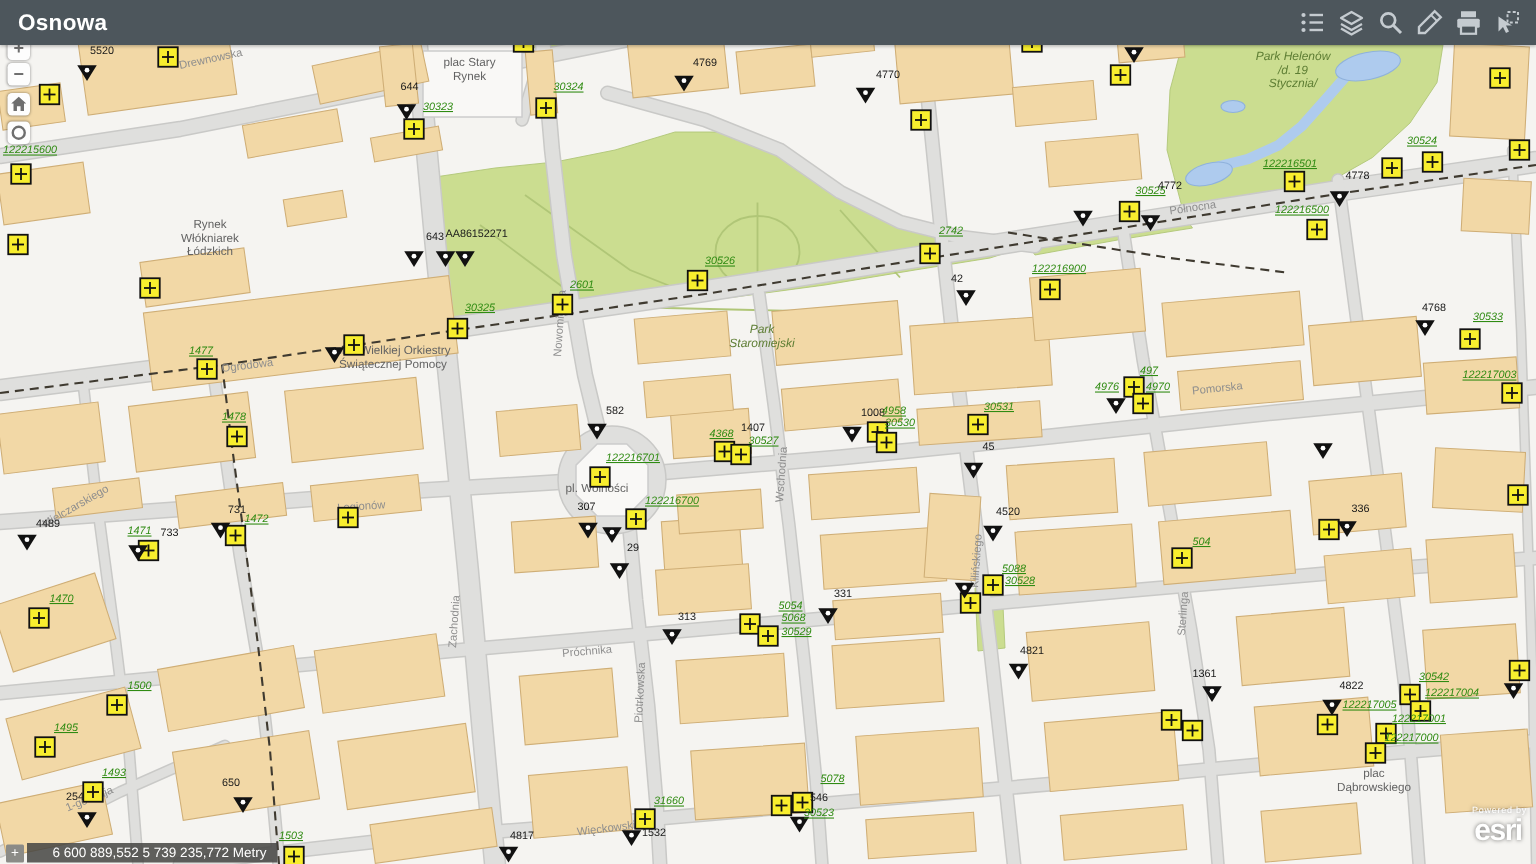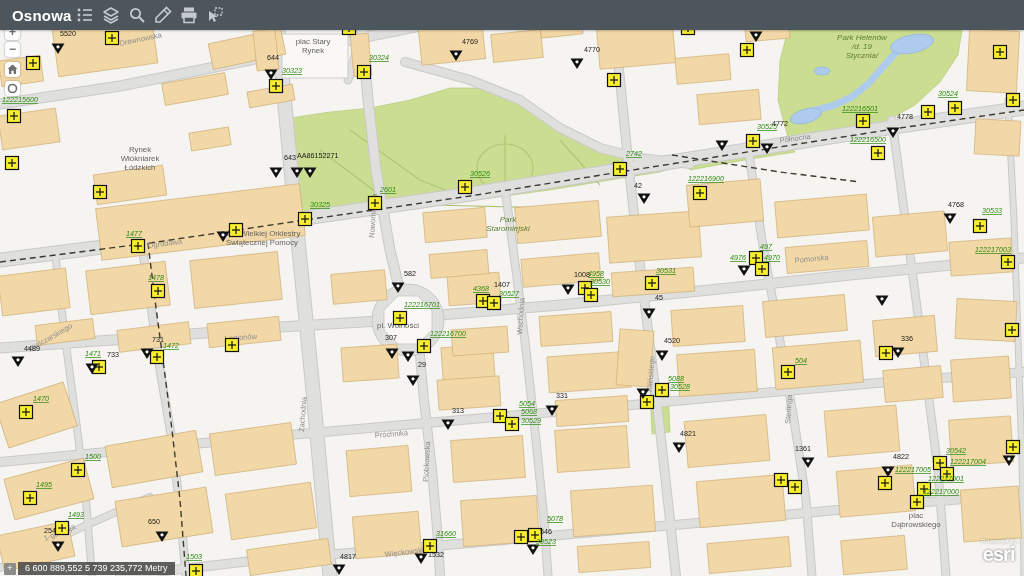--- a/index.html
+++ b/index.html
@@ -1,41 +1,41 @@
 <!DOCTYPE html>
 <html><head>
 <meta charset="utf-8">
 <style>
   html,body{margin:0;padding:0;background:#222;}
   .app{position:relative;width:1024px;height:576px;overflow:hidden;
        font-family:"Liberation Sans", sans-serif;background:#f5f4f1;}
   svg#map{position:absolute;left:0;top:0;}
   
   .hdr{position:absolute;left:0;top:0;width:1024px;height:30px;background:#4d565c;
-       display:flex;align-items:center;z-index:30;
+       display:flex;align-items:center;justify-content:space-between;z-index:30;
        box-shadow:0 1px 2px rgba(0,0,0,.25);}
   .hdr .title{color:#fff;font-size:15px;font-weight:bold;margin-left:12px;letter-spacing:.2px;}
   .tools{display:flex;align-items:center;margin-right:6px;}
   .tbtn{width:26px;height:26px;display:flex;align-items:center;justify-content:center;cursor:pointer;}
   .tbtn svg{display:block;}
   
   .ctrl{position:absolute;left:5px;z-index:20;width:15px;height:15px;background:#fdfdfd;
         border-radius:3px;box-shadow:0 0 2px rgba(0,0,0,.45);color:#6e6e6e;
         font-size:12px;font-weight:bold;line-height:14px;text-align:center;cursor:pointer;user-select:none;}
   #zin{top:25px;} #zout{top:42px;} #home{top:62px;} #extent{top:81px;}
   #home svg,#extent svg{display:block;margin:2px auto 0;}
   
   .scale{position:absolute;left:60px;top:576px;z-index:20;color:#4a4a4a;font-size:9px;}
   .scale .lbl{text-align:center;margin-bottom:1px;}
   .scale .bar{width:98px;height:4px;border:1px solid #4a4a4a;border-top:none;}
   
   .coords{position:absolute;left:4px;top:562px;z-index:20;display:flex;align-items:center;}
   .coords .cbtn{width:12px;height:12px;background:#8b8b87;color:#fff;font-size:9px;line-height:11px;
         text-align:center;margin-right:2px;cursor:pointer;border-radius:1px;}
-  .coords .ctext{background:rgba(68,68,66,.85);color:#fff;font-size:9px;padding:1px 7px 2px 7px;
+  .coords .ctext{background:rgba(68,68,66,.85);color:#fff;font-size:9px;padding:1px 7px 2px 17px;
         white-space:nowrap;}
   
   .esri{position:absolute;right:6px;top:538px;z-index:20;color:#fff;text-align:center;
         text-shadow:0 0 3px rgba(0,0,0,.55);line-height:1;}
   .esri .pb{font-size:6px;letter-spacing:.5px;margin-left:2px;}
   .esri .brand{font-size:20px;font-weight:bold;letter-spacing:-1px;}
 </style>
 </head>
 <body>
 

